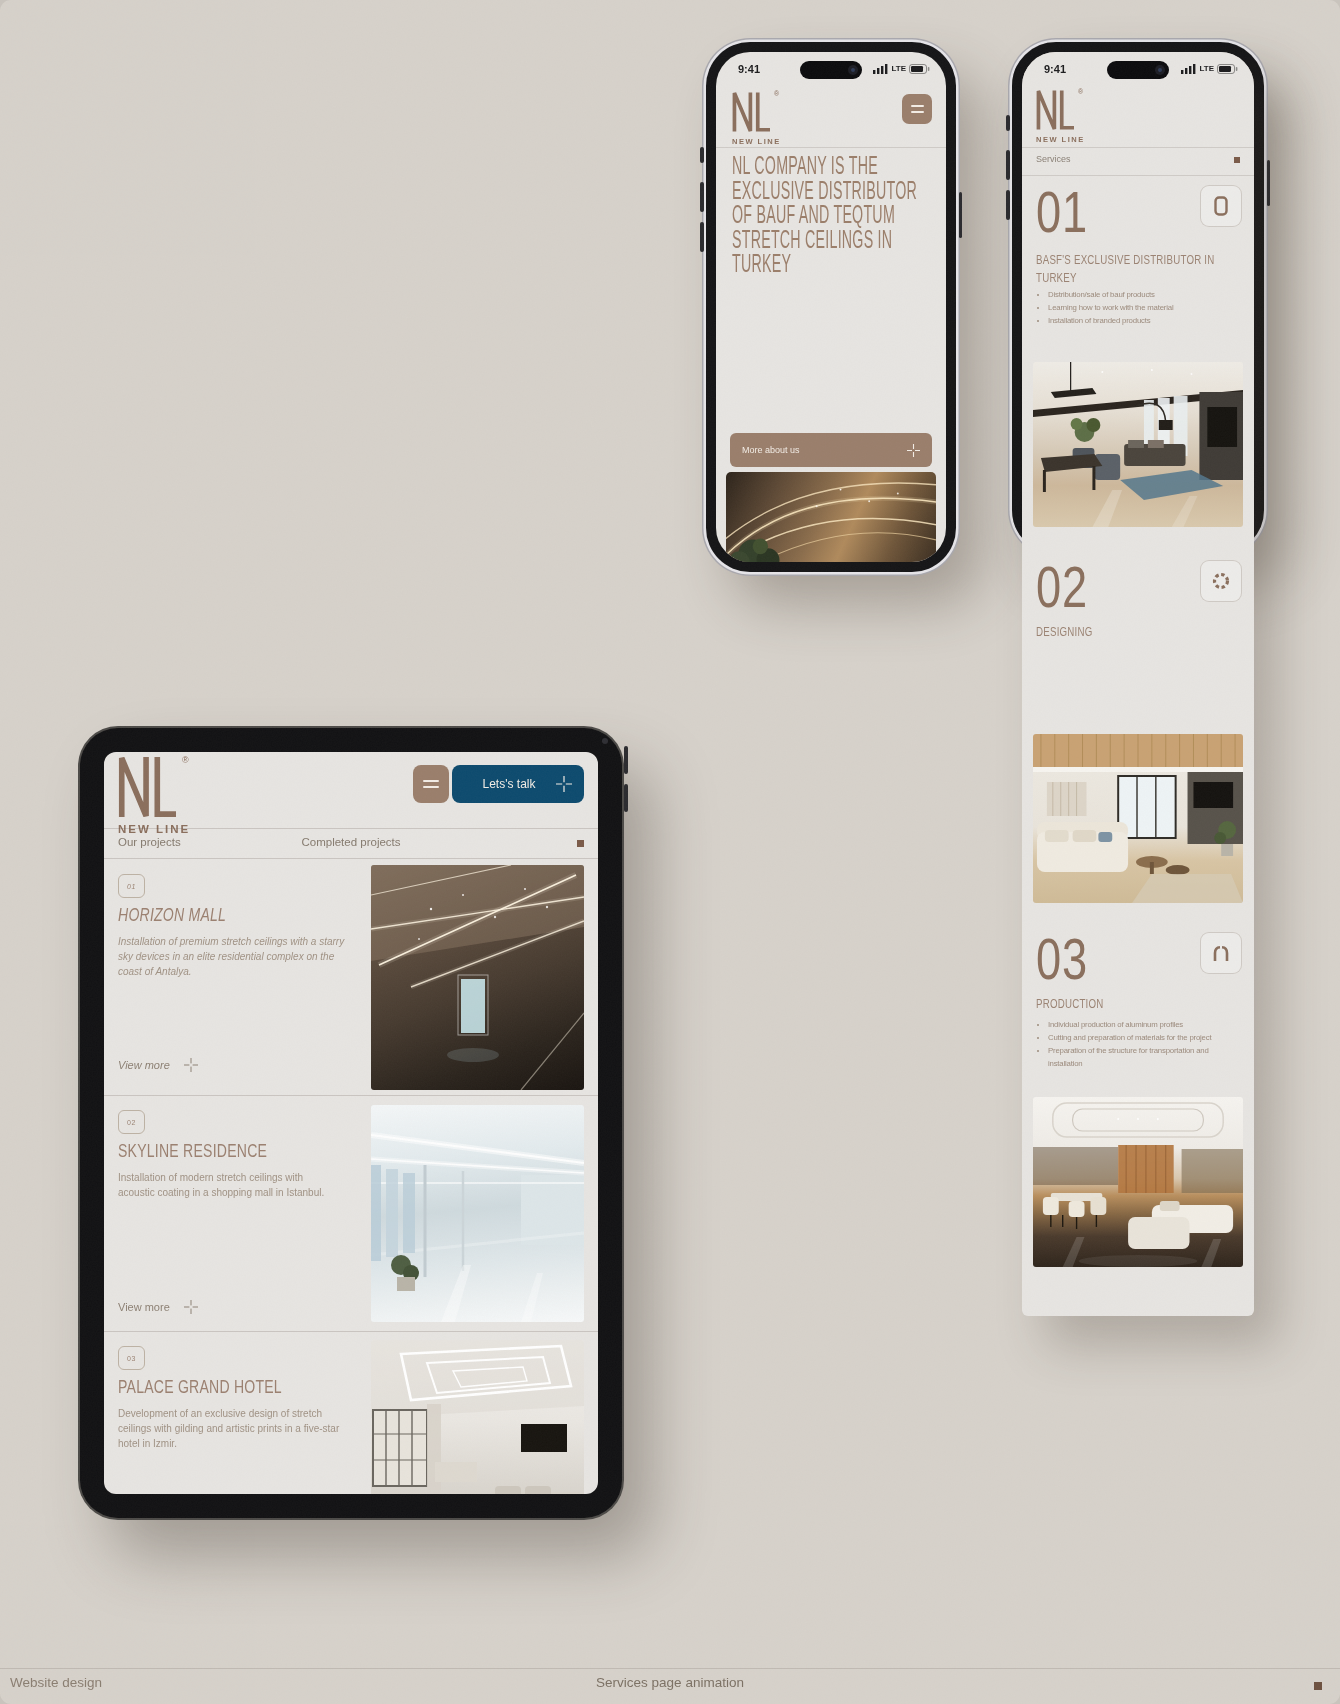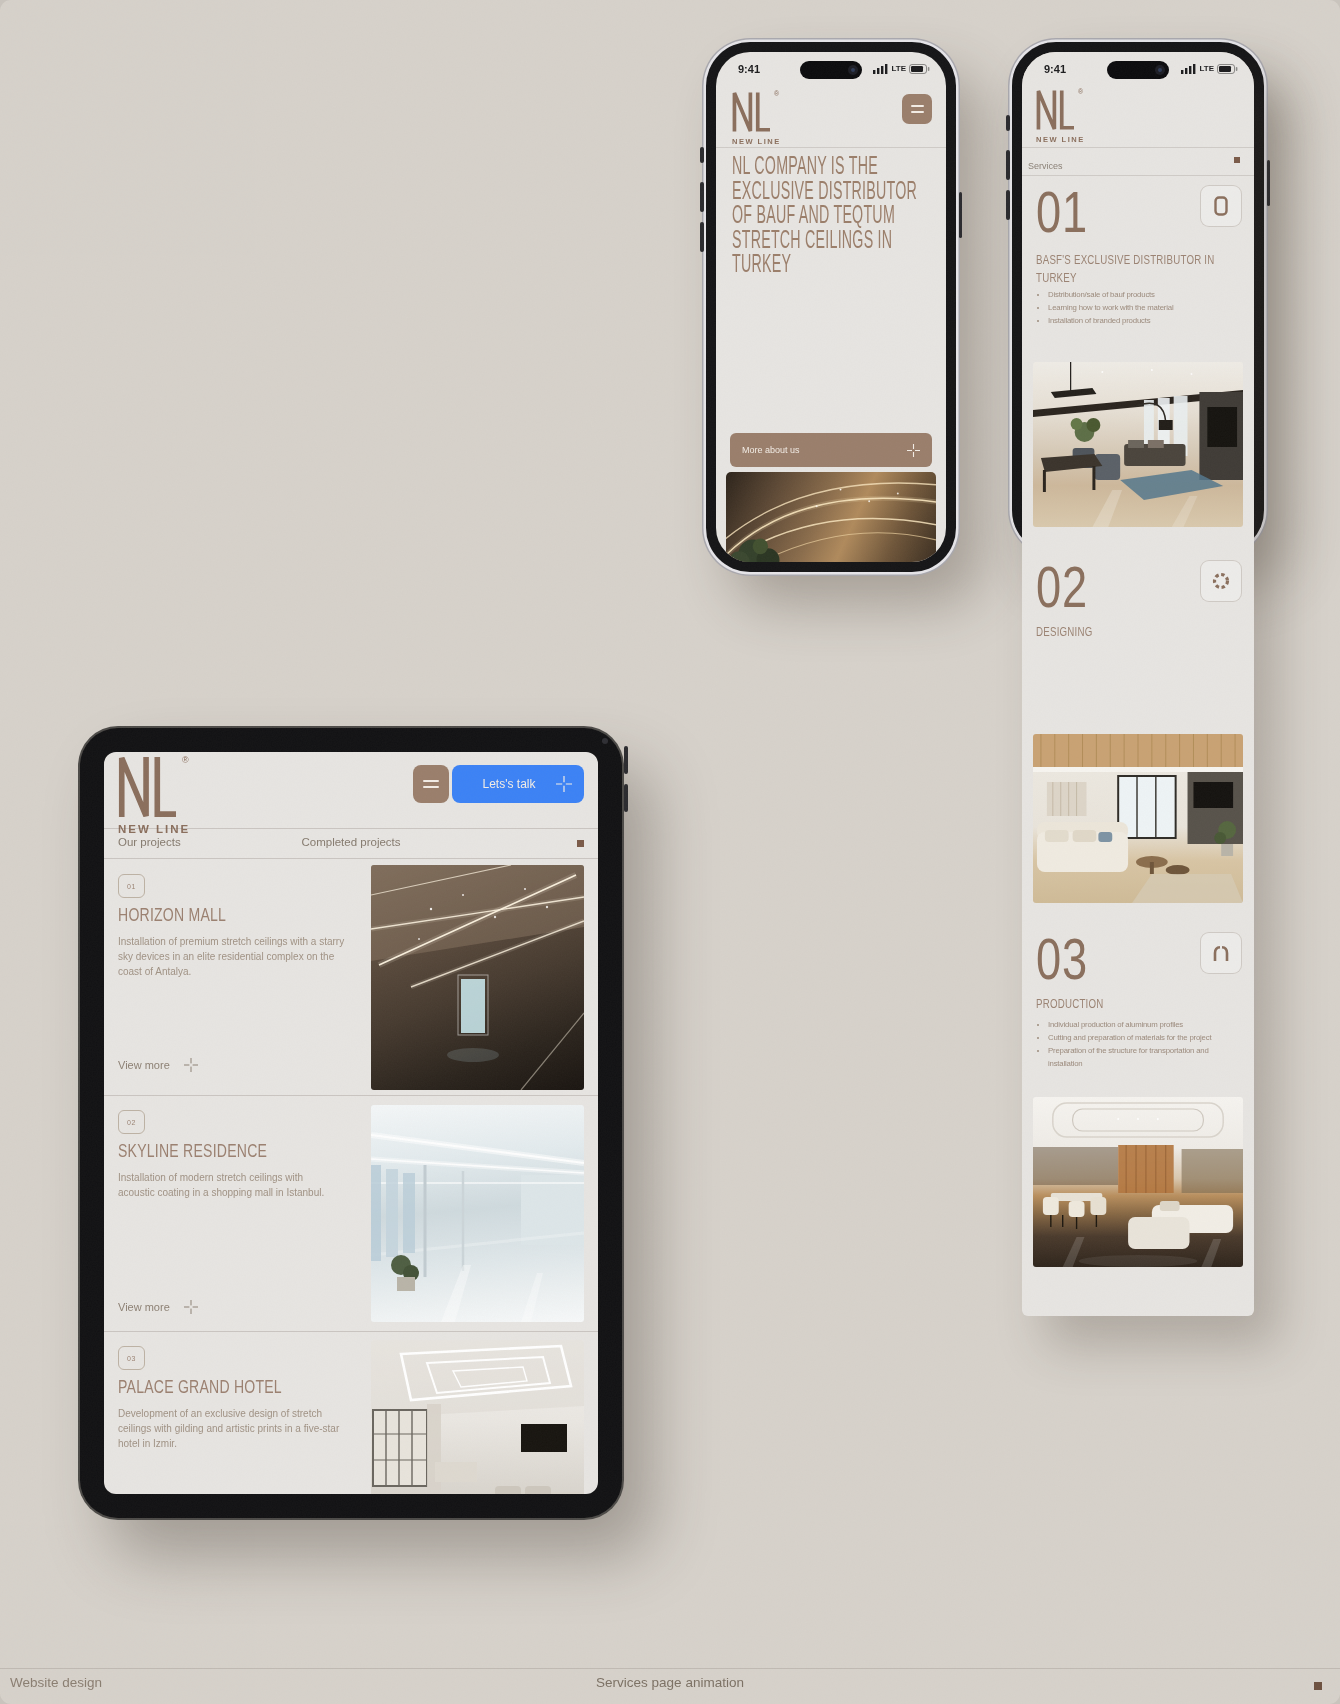--- a/index.html
+++ b/index.html
@@ -39,37 +39,37 @@
   
   .p1-heading{position:absolute;left:16px;top:101px;width:350px;font-size:25px;line-height:.98;
       letter-spacing:.4px;color:#9b7e6a;transform:scaleX(.57);transform-origin:left top;font-weight:400;}
   .p1-para{position:absolute;left:16px;top:247px;width:172px;font-size:7.8px;line-height:1.5;color:#a3958a;}
   .p1-cta{position:absolute;left:14px;right:14px;top:381px;height:34px;background:#9a7e6b;border-radius:6px;
       display:flex;align-items:center;color:#f3ede6;font-size:9px;padding:0 12px;justify-content:space-between;}
   .p1-img{position:absolute;left:10px;right:10px;top:420px;bottom:0;border-radius:5px 5px 0 0;overflow:hidden;
       background:linear-gradient(115deg,#2c231a 0%,#5b4734 22%,#8a6c4b 45%,#b08a5c 60%,#6e5539 80%,#3a2d20 100%);}
 
   
-  .p2-nav{position:absolute;left:6px;top:102px;font-size:9px;color:#8b8177;margin-top:7px;}
+  .p2-nav{position:absolute;left:14px;top:102px;font-size:9px;color:#8b8177;}
   .bignum{position:absolute;left:14px;font-size:58px;line-height:1;font-weight:300;color:#8a6f5d;
       letter-spacing:1px;transform:scaleX(.78);transform-origin:left top;}
   .icon-btn{position:absolute;right:12px;width:40px;height:40px;border:1px solid rgba(130,115,100,.28);
       border-radius:9px;background:rgba(255,255,255,.28);display:flex;align-items:center;justify-content:center;}
   .sec-title{position:absolute;left:14px;width:260px;font-size:13.5px;line-height:1.3;color:#9b8373;
       transform:scaleX(.72);transform-origin:left top;letter-spacing:.3px;}
   .sec-title.one{white-space:nowrap;}
   .p2-ul{position:absolute;left:16px;right:8px;margin:0;padding:0 0 0 10px;}
   .p2-ul li{font-size:7.8px;letter-spacing:-.2px;line-height:1.65;color:#9c8b7d;white-space:nowrap;}
   .sec-img{position:absolute;left:11px;right:11px;border-radius:3px;overflow:hidden;}
 
   
   #tablet{position:absolute;left:80px;top:728px;width:542px;height:790px;background:#111113;border-radius:38px;
       box-shadow:0 0 0 2px #4c4a47,30px 38px 62px rgba(60,50,42,.34);}
   .tab-screen{position:absolute;inset:24px;background:#e7e5e2;border-radius:12px;overflow:hidden;}
-  .tab-cta{position:absolute;right:14px;top:13px;width:132px;height:38px;background:#3b82f6;border-radius:8px;
+  .tab-cta{position:absolute;right:14px;top:13px;width:132px;height:38px;background:#0c4a6e;border-radius:8px;
       display:flex;align-items:center;justify-content:center;color:#f3ede6;font-size:12px;}
   .tab-cta svg{position:absolute;right:12px;}
   .t-nav-l{position:absolute;left:14px;top:84px;font-size:11.5px;color:#857a6e;}
   .t-nav-c{position:absolute;left:50%;transform:translateX(-50%);top:84px;font-size:11.5px;color:#857a6e;}
   .proj-row{position:absolute;left:0;right:0;}
   .badge{position:absolute;left:14px;top:14px;width:25px;height:22px;border:1px solid #bdb2a4;border-radius:6px;
       display:flex;align-items:center;justify-content:center;font-size:7px;letter-spacing:.5px;color:#9b8373;}
   .proj-title{position:absolute;left:14px;top:44px;font-size:19px;color:#9b8070;white-space:nowrap;
       transform:scaleX(.74);transform-origin:left top;letter-spacing:.3px;}
   .proj-desc{position:absolute;left:14px;top:74px;width:230px;font-size:10px;line-height:1.5;color:#a09284;}
@@ -366,21 +366,21 @@
           <path d="M8,0V6.2 M8,9.8V16 M0,8H6.2 M9.8,8H16" stroke="#f3ede6" stroke-width="1.2"></path>
         </svg>
       </div>
 
       <div class="hl" style="top:76px;background:rgba(100,88,76,.22);"></div>
       <div class="t-nav-l">Our projects</div>
       <div class="t-nav-c">Completed projects</div>
       <span class="brown-sq" style="right:14px;top:88px;width:7px;height:7px;"></span>
       <div class="hl" style="top:106px;background:rgba(100,88,76,.22);"></div>
 
-      <div class="proj-row" style="top:108px;height:236px;">
+      <div class="proj-row" style="top:108px;height:236px;font-style:italic;">
         <div class="badge">01</div>
         <div class="proj-title">HORIZON MALL</div>
         <div class="proj-desc">Installation of premium stretch ceilings with a starry sky devices in an elite residential complex on the coast of Antalya.</div>
         <div class="view-more" style="top:198px;">
           <span>View more</span>
           <svg width="14" height="14" viewBox="0 0 14 14">
             <path d="M7,0V5.4 M7,8.6V14 M0,7H5.4 M8.6,7H14" stroke="#8d8174" stroke-width="1"></path>
           </svg>
         </div>
         <div class="proj-img" style="top:5px;height:225px;background:linear-gradient(160deg,#746353 0%,#5c4c3e 30%,#463a2f 55%,#2a231c 80%,#191410 100%);">

